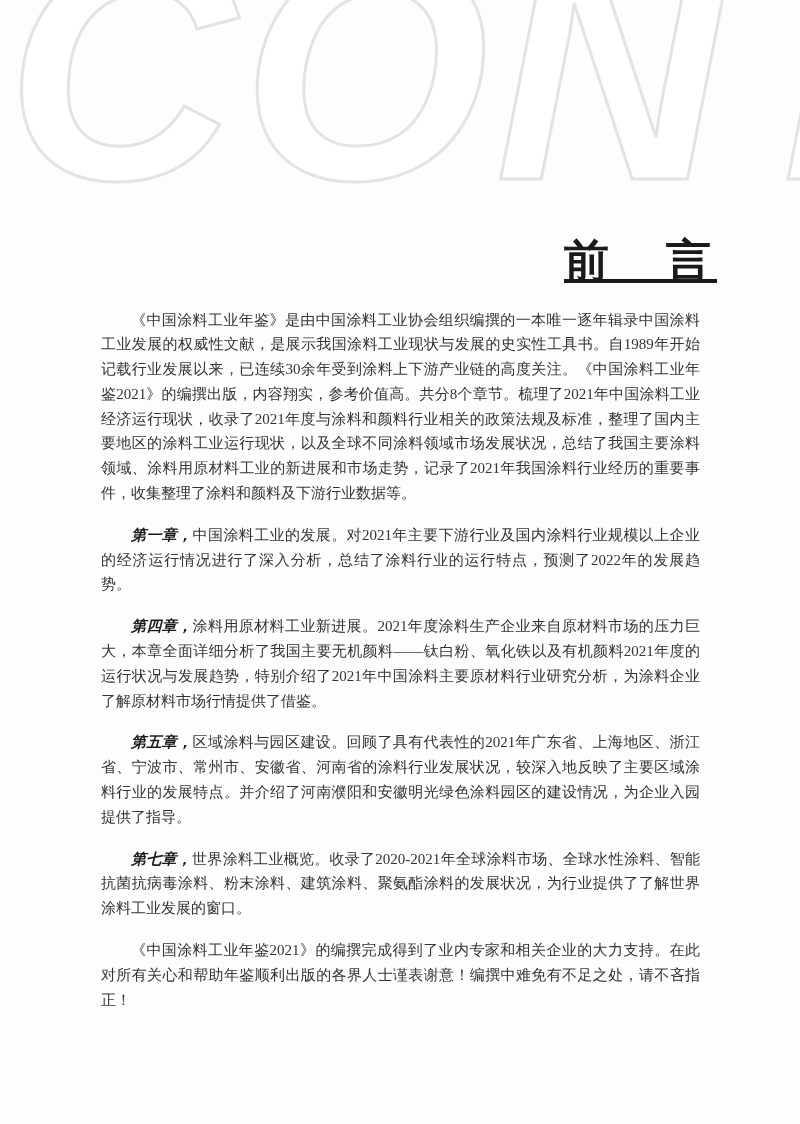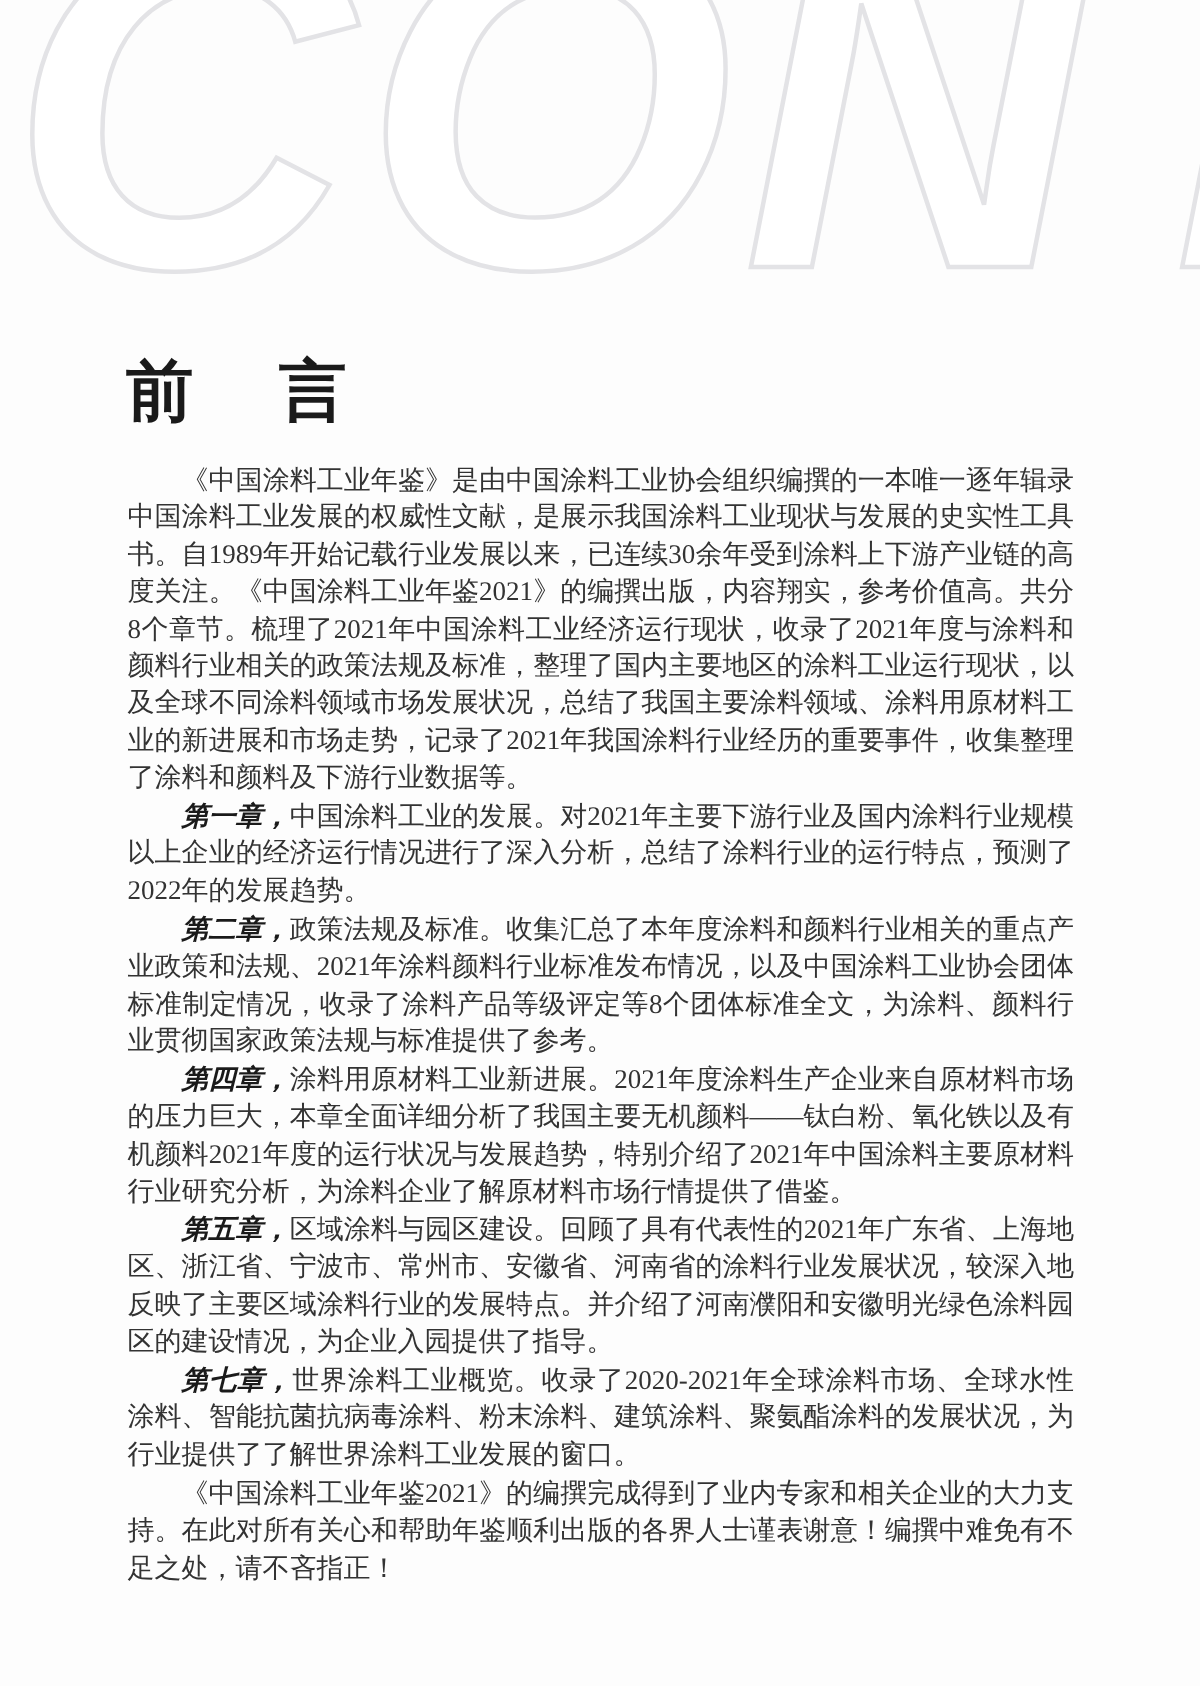--- a/index.html
+++ b/index.html
@@ -33,33 +33,34 @@
   }
   .content {
     position: absolute;
     top: 236px;
     left: 84px;
     right: 83px;
     z-index: 1;
   }
   .title {
     margin: 0 0 22px 0;
-    text-align: left;
+    text-align: right;
     font-family: "Liberation Sans", "DejaVu Sans", sans-serif;
     font-weight: 900;
     font-size: 45px;
     line-height: 1.1;
     letter-spacing: 6px;
     color: var(--title-color, #1a1a1a);
+    text-decoration: underline;
   }
   .body-text p.para {
-    margin: 1px;
+    margin: 17px;
     text-indent: 2em;
     text-align: justify;
-    font-size: 18px;
+    font-size: 15px;
     line-height: 24.8px;
     color: var(--text-color, #333333);
   }
   .body-text p.para b.lead {
     font-family: "Liberation Sans", "DejaVu Sans", sans-serif;
     font-weight: 700;
     color: var(--title-color, #1a1a1a);
     font-style: italic;
   }
 </style>
@@ -71,21 +72,20 @@
   <div class="watermark">CONT</div>
 
   <div class="content">
 
     <h1 class="title">前　言</h1>
 
     <div class="body-text">
 
     <p class="para">《中国涂料工业年鉴》是由中国涂料工业协会组织编撰的一本唯一逐年辑录中国涂料工业发展的权威性文献，是展示我国涂料工业现状与发展的史实性工具书。自1989年开始记载行业发展以来，已连续30余年受到涂料上下游产业链的高度关注。《中国涂料工业年鉴2021》的编撰出版，内容翔实，参考价值高。共分8个章节。梳理了2021年中国涂料工业经济运行现状，收录了2021年度与涂料和颜料行业相关的政策法规及标准，整理了国内主要地区的涂料工业运行现状，以及全球不同涂料领域市场发展状况，总结了我国主要涂料领域、涂料用原材料工业的新进展和市场走势，记录了2021年我国涂料行业经历的重要事件，收集整理了涂料和颜料及下游行业数据等。</p>
         <p class="para"><b class="lead">第一章，</b>中国涂料工业的发展。对2021年主要下游行业及国内涂料行业规模以上企业的经济运行情况进行了深入分析，总结了涂料行业的运行特点，预测了2022年的发展趋势。</p>
-        <p class="para"><b class="lead">第二章，</b>政策法规及标准。收集汇总了本年度涂料和颜料行业相关的重点产业政策和法规、2021年涂料颜料行业标准发布情况，以及中国涂料工业协会团体标准制定情况，收录了涂料产品等级评定等8个团体标准全文，为涂料、颜料行业贯彻国家政策法规与标准提供了参考。</p>
         <p class="para"><b class="lead">第四章，</b>涂料用原材料工业新进展。2021年度涂料生产企业来自原材料市场的压力巨大，本章全面详细分析了我国主要无机颜料——钛白粉、氧化铁以及有机颜料2021年度的运行状况与发展趋势，特别介绍了2021年中国涂料主要原材料行业研究分析，为涂料企业了解原材料市场行情提供了借鉴。</p>
         <p class="para"><b class="lead">第五章，</b>区域涂料与园区建设。回顾了具有代表性的2021年广东省、上海地区、浙江省、宁波市、常州市、安徽省、河南省的涂料行业发展状况，较深入地反映了主要区域涂料行业的发展特点。并介绍了河南濮阳和安徽明光绿色涂料园区的建设情况，为企业入园提供了指导。</p>
         <p class="para"><b class="lead">第七章，</b>世界涂料工业概览。收录了2020-2021年全球涂料市场、全球水性涂料、智能抗菌抗病毒涂料、粉末涂料、建筑涂料、聚氨酯涂料的发展状况，为行业提供了了解世界涂料工业发展的窗口。</p>
         <p class="para">《中国涂料工业年鉴2021》的编撰完成得到了业内专家和相关企业的大力支持。在此对所有关心和帮助年鉴顺利出版的各界人士谨表谢意！编撰中难免有不足之处，请不吝指正！</p>
       </div>
 
   </div>
 </div>
 
 </body></html>

